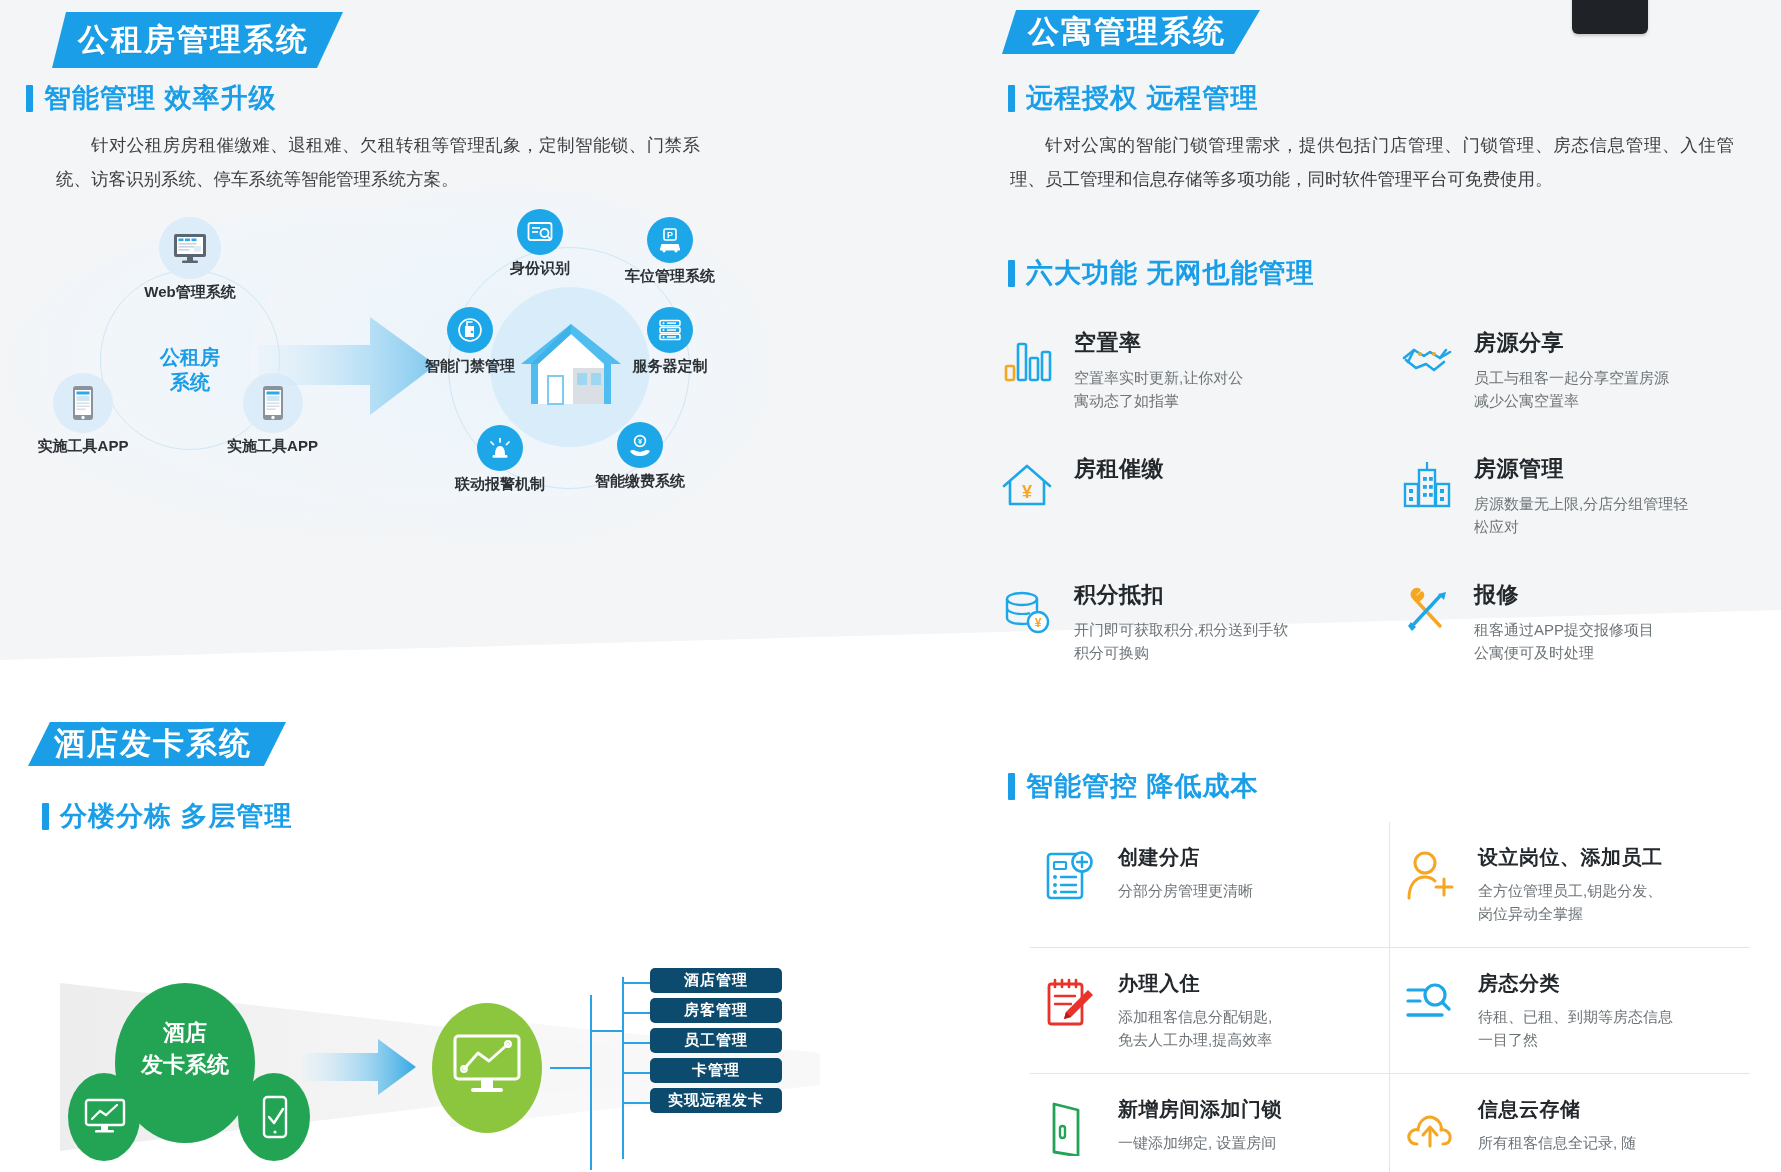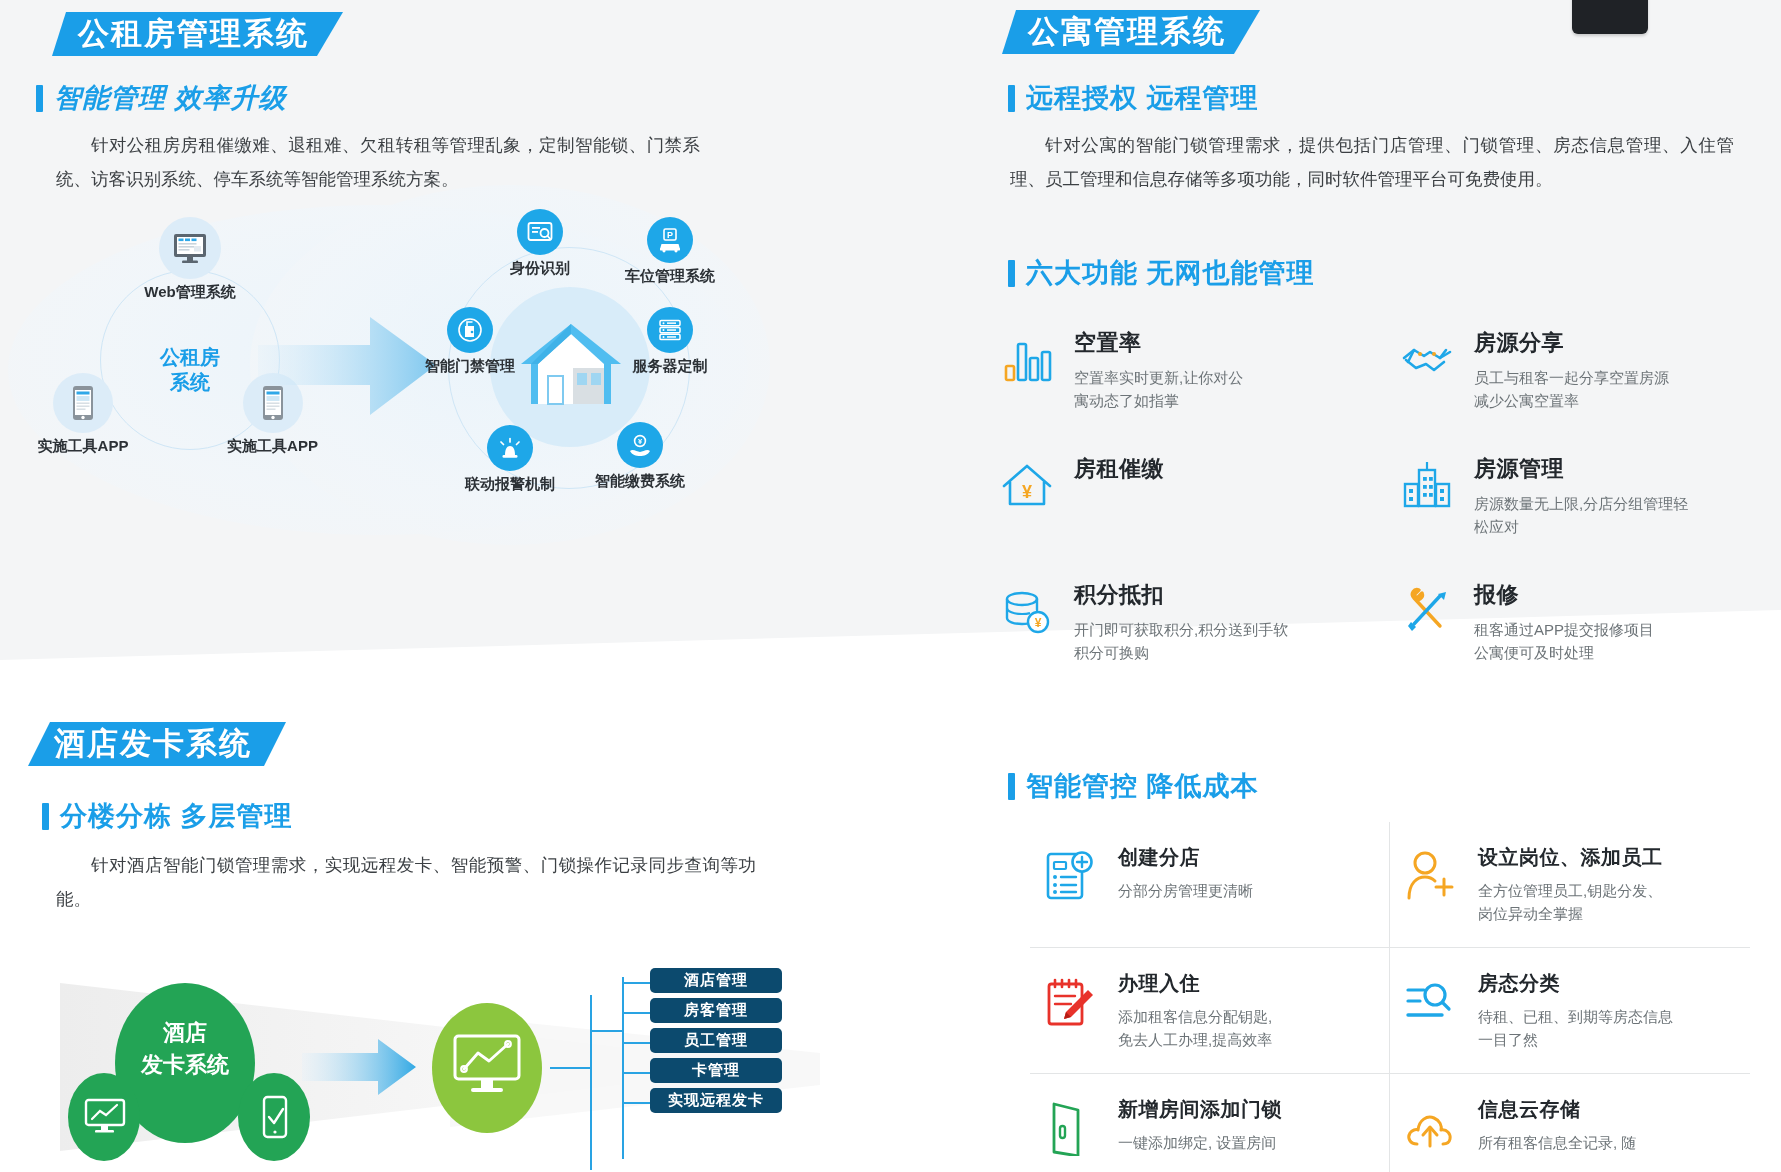--- a/index.html
+++ b/index.html
@@ -134,25 +134,25 @@
 </style>
 </head>
 <body>
 
 <div class="page">
 
   <div class="top-panel"></div>
 
   <div class="dark-chip"></div>
 
-  <div class="banner" style="left:52px; top:12px; height:44px;">
+  <div class="banner" style="left:52px; top:12px; height:56px;">
     <span class="banner-text">公租房管理系统</span>
   </div>
 
-  <div class="heading" style="left:36px; top:80px;font-style:italic;">
+  <div class="heading" style="left:26px; top:80px;">
     <span class="tick"></span>
     <span class="htext">智能管理  效率升级</span>
   </div>
 
   <div class="para" style="left:56px; top:128px; width:644px;">针对公租房房租催缴难、退租难、欠租转租等管理乱象，定制智能锁、门禁系统、访客识别系统、停车系统等智能管理系统方案。</div>
 
   <div class="diagram1">
 
     <div class="blob" style="left:8px; top:10px; width:740px; height:330px; opacity:.9;"></div>
     <div class="blob" style="left:250px; top:-10px; width:520px; height:360px; opacity:.8;"></div>
@@ -284,21 +284,21 @@
           <circle cx="6.5" cy="13.1" r="1" fill="#fff"></circle>
           <circle cx="6.5" cy="20" r="1" fill="#fff"></circle>
           <rect x="10" y="5.4" width="9" height="1.5" fill="#fff"></rect>
           <rect x="10" y="12.3" width="9" height="1.5" fill="#fff"></rect>
           <rect x="10" y="19.2" width="9" height="1.5" fill="#fff"></rect>
         </svg>
       </div>
       <div class="lbl">服务器定制</div>
     </div>
 
-    <div class="node" style="left:440px; top:230px; width:140px;">
+    <div class="node" style="left:430px; top:230px; width:140px;">
       <div class="bub" style="width:46px; height:46px; background:#1ea7e8;">
         <svg width="26" height="26" viewBox="0 0 26 26">
           <path d="M8,20 C8,14 10,11 13,11 C16,11 18,14 18,20 Z" fill="#fff"></path>
           <rect x="5.5" y="20" width="15" height="2.8" rx="1.3" fill="#fff"></rect>
           <line x1="13" y1="7" x2="13" y2="3.5" stroke="#fff" stroke-width="1.7" stroke-linecap="round"></line>
           <line x1="6.5" y1="9.5" x2="4" y2="7" stroke="#fff" stroke-width="1.7" stroke-linecap="round"></line>
           <line x1="19.5" y1="9.5" x2="22" y2="7" stroke="#fff" stroke-width="1.7" stroke-linecap="round"></line>
         </svg>
       </div>
       <div class="lbl">联动报警机制</div>
@@ -437,21 +437,20 @@
 
   <div class="banner left-slant" style="left:28px; top:722px; height:44px;">
     <span class="banner-text">酒店发卡系统</span>
   </div>
 
   <div class="heading" style="left:42px; top:798px;">
     <span class="tick"></span>
     <span class="htext">分楼分栋  多层管理</span>
   </div>
 
-  <div class="para" style="left:56px; top:848px; width:700px;">针对酒店智能门锁管理需求，实现远程发卡、智能预警、门锁操作记录同步查询等功能。</div>
 
   <div class="diagram2">
 
     <svg style="position:absolute; left:0; top:0;" width="760" height="217" viewBox="0 0 760 217">
       <defs>
         <linearGradient id="gfan" x1="0" y1="0" x2="1" y2="0">
           <stop offset="0%" stop-color="#ededed"></stop>
           <stop offset="100%" stop-color="#fafafa"></stop>
         </linearGradient>
         <linearGradient id="garr" x1="0" y1="0" x2="1" y2="0">

